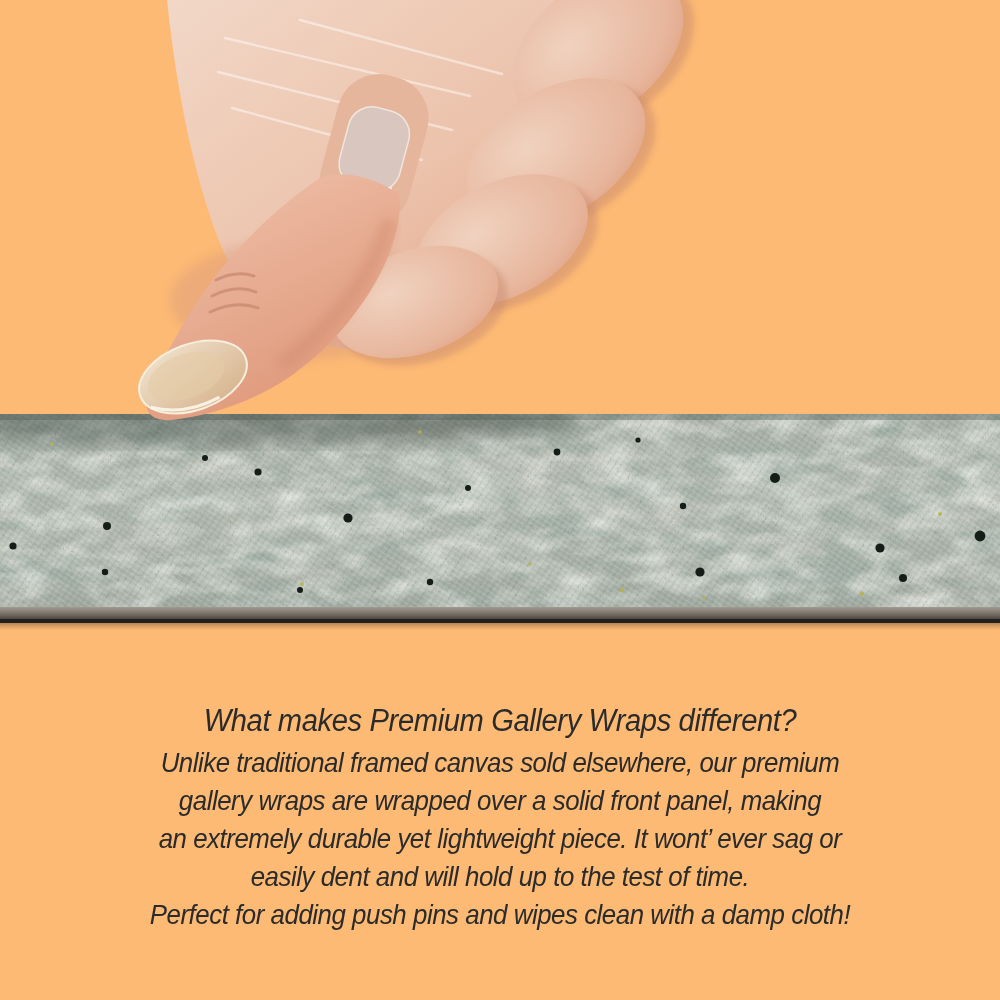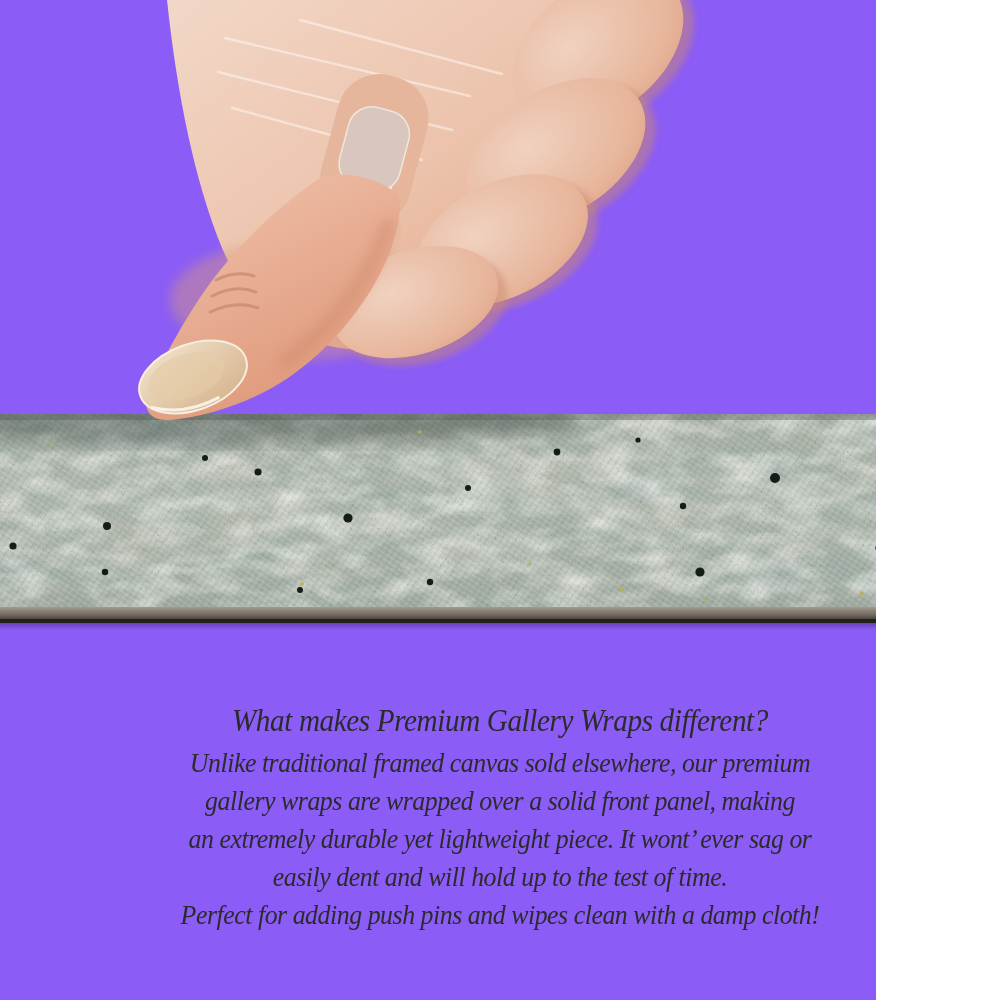--- a/index.html
+++ b/index.html
@@ -1,18 +1,18 @@
 <!DOCTYPE html>
 <html><head>
 <meta charset="utf-8">
 <style>
   html,body{margin:0;padding:0;background:#ffffff;}
   .stage{
-    position:relative;width:876px;height:1000px;background:#8b5cf6;
-    overflow:hidden;font-family:Liberation Serif, serif;
+    position:relative;width:1000px;height:1000px;background:#fdba74;
+    overflow:hidden;font-family:Liberation Sans, sans-serif;
   }
   .hand-wrap{position:absolute;top:0;left:0;width:720px;height:440px;z-index:3;}
   .strip-wrap{position:absolute;top:414px;left:0;width:1000px;height:216px;z-index:2;}
   .strip-wrap svg{display:block;}
   .info{
     position:absolute;top:701px;left:0;width:1000px;z-index:1;
     text-align:center;color:#2b2b2b;font-style:italic;
     transform:scaleX(0.94);transform-origin:500px 0;
   }
   .info .heading{

